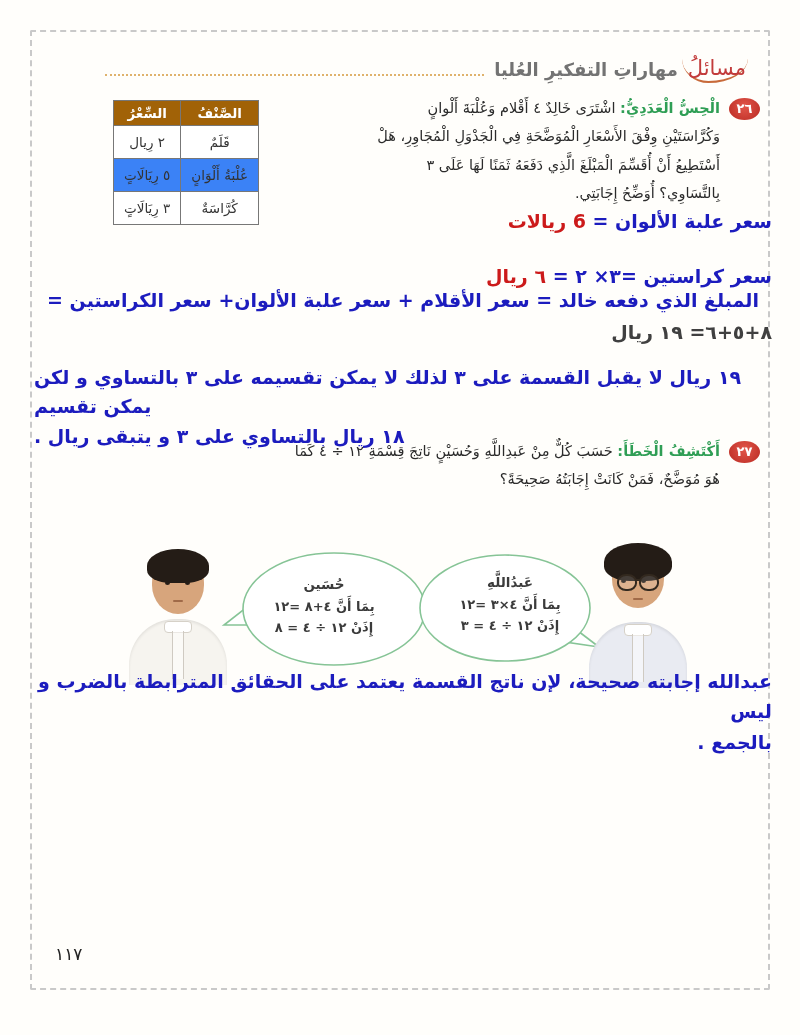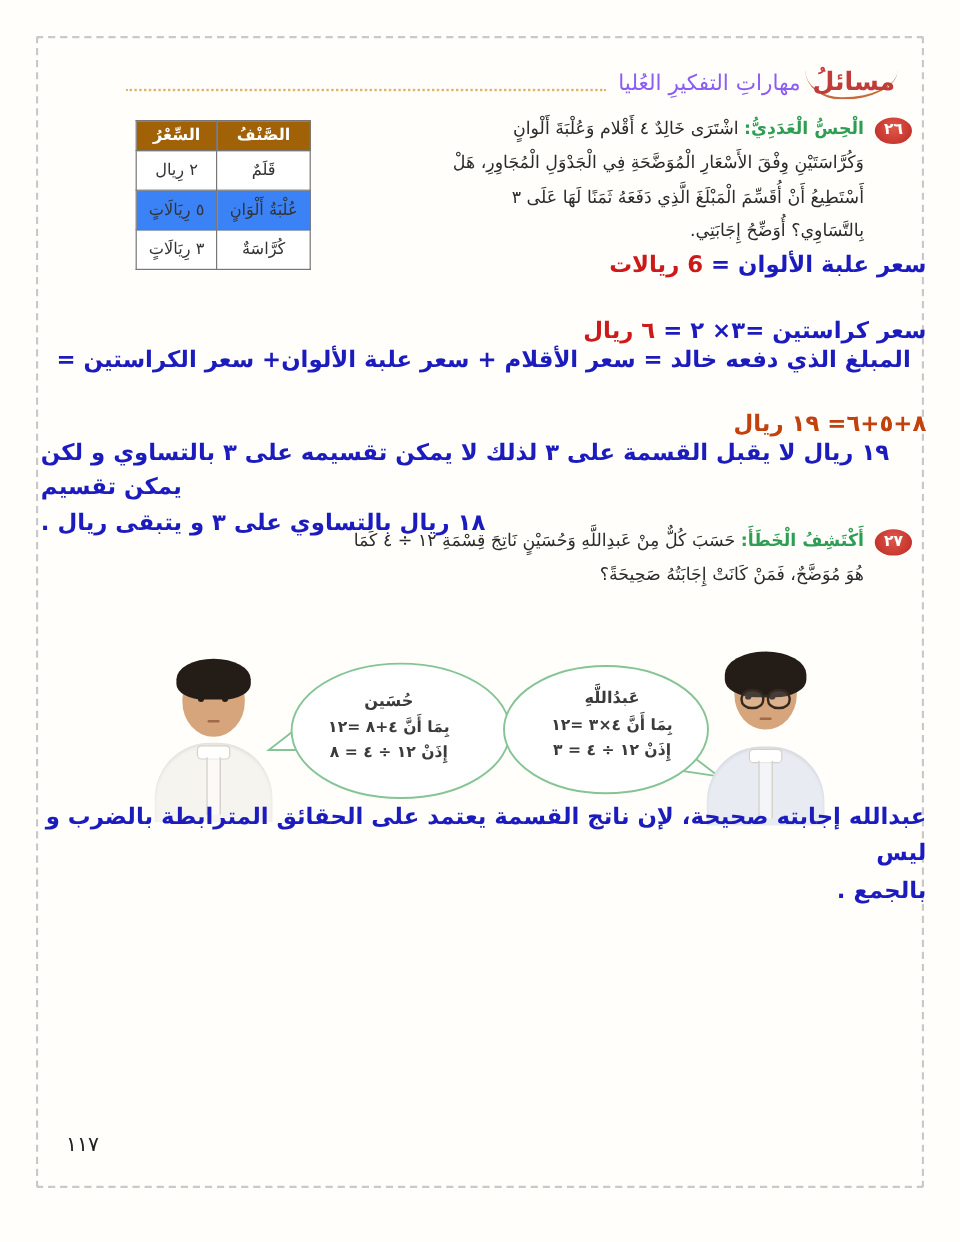--- a/index.html
+++ b/index.html
@@ -2,23 +2,23 @@
 <html lang="ar" dir="rtl"><head>
 <meta charset="utf-8">
 <style>
   html,body{margin:0;padding:0;background:#ffffff;}
   .page{position:relative;width:800px;height:1035px;background:#fffefb;overflow:hidden;
         font-family:"DejaVu Sans",sans-serif;direction:rtl;}
   .frame{position:absolute;top:30px;left:30px;right:30px;bottom:45px;
          border:2px dashed #c9c9c9;border-radius:2px;pointer-events:none;}
   
   .hdr{position:absolute;top:56px;right:52px;left:105px;display:flex;align-items:center;}
-  .hdr .t1{font-size:21px;font-weight:bold;color:#c23b3b;padding:0 2px 1px 6px;
+  .hdr .t1{font-size:21px;font-weight:normal;color:#c23b3b;padding:0 2px 1px 6px;
            border-bottom:2px solid #c86a3a;border-radius:0 0 60% 40%/0 0 90% 90%;}
-  .hdr .t2{font-size:18px;font-weight:normal;color:#8b5cf6;margin-right:4px;white-space:nowrap;}
+  .hdr .t2{font-size:18px;font-weight:bold;color:#737373;margin-right:4px;white-space:nowrap;}
   .hdr .dots{flex:1;border-bottom:2px dotted #dfb26c;height:11px;margin-right:10px;}
   
   .prob{position:absolute;display:flex;gap:9px;align-items:flex-start;}
   .p26{top:94px;right:40px;}
   .p27{top:437px;right:40px;}
   .badge{flex:0 0 auto;width:31px;height:22px;margin-top:4px;border-radius:50%;
          background:radial-gradient(circle at 50% 38%,#e2564a,#b92a22);
          color:#fff;font-size:13px;font-weight:bold;text-align:center;line-height:22px;}
   .ptext{font-size:14.5px;line-height:1.95;color:#2b2b2b;text-align:right;}
   .p26 .ptext{width:345px;}
@@ -30,21 +30,21 @@
              border:1px solid #777;padding:4px 10px;}
   .ptable td{border:1px solid #777;font-size:13.5px;color:#333;text-align:center;
              padding:4px 10px;height:24px;white-space:nowrap;}
   .ptable tr.cream td{background:#3b82f6;}
   
   .hand{position:absolute;font-weight:bold;color:#1c1cbe;font-size:19px;white-space:pre-line;}
   .hand .red{color:#cc1a1a;}
   .ansrow{top:210px;right:28px;left:158px;display:flex;justify-content:space-between;}
   .ans1b{top:243px;right:28px;}
   .ans2{top:289px;right:28px;left:34px;text-align:center;}
-  .ans2r{top:321px;right:28px;color:#c2410c;margin-top:21px;}
+  .ans2r{top:321px;right:28px;color:#404040;}
   .ans3{top:363px;right:28px;left:34px;text-align:left;line-height:1.55;}
   .ans4{top:666px;right:28px;left:34px;text-align:right;line-height:1.6;}
   
   .figure{position:absolute;top:543px;left:0;right:0;height:150px;direction:ltr;padding-left:24px;}
   .boy{position:absolute;}
   .boy-l{left:128px;top:6px;width:100px;height:136px;}
   .boy-r{left:584px;top:0px;width:108px;height:145px;}
   .face{position:absolute;top:7px;left:50%;transform:translateX(-50%);width:52px;height:58px;
         background:#d7a57c;border-radius:48% 48% 52% 52%;}
   .hair{position:absolute;top:0px;left:50%;transform:translateX(-50%);width:62px;height:34px;

